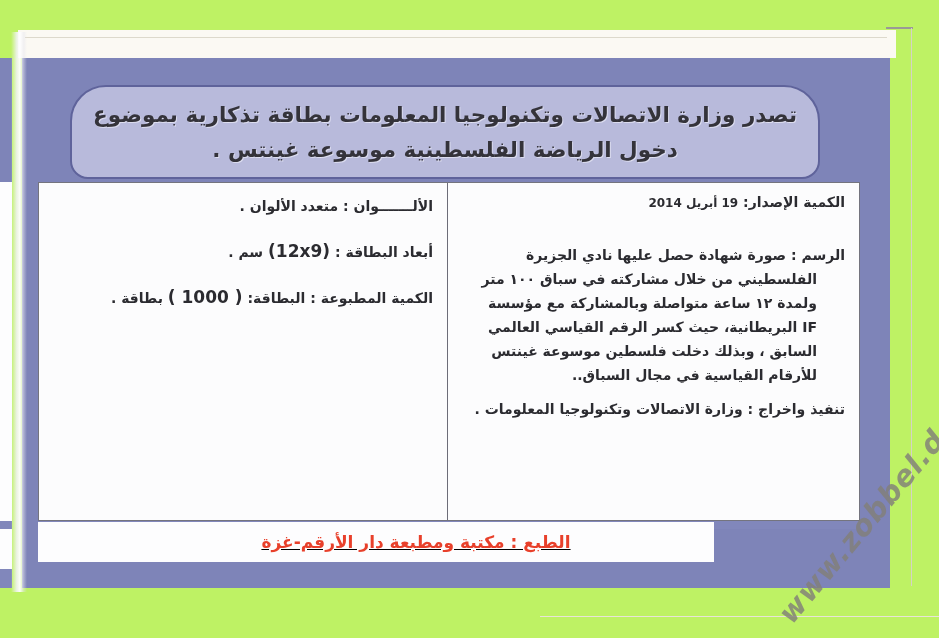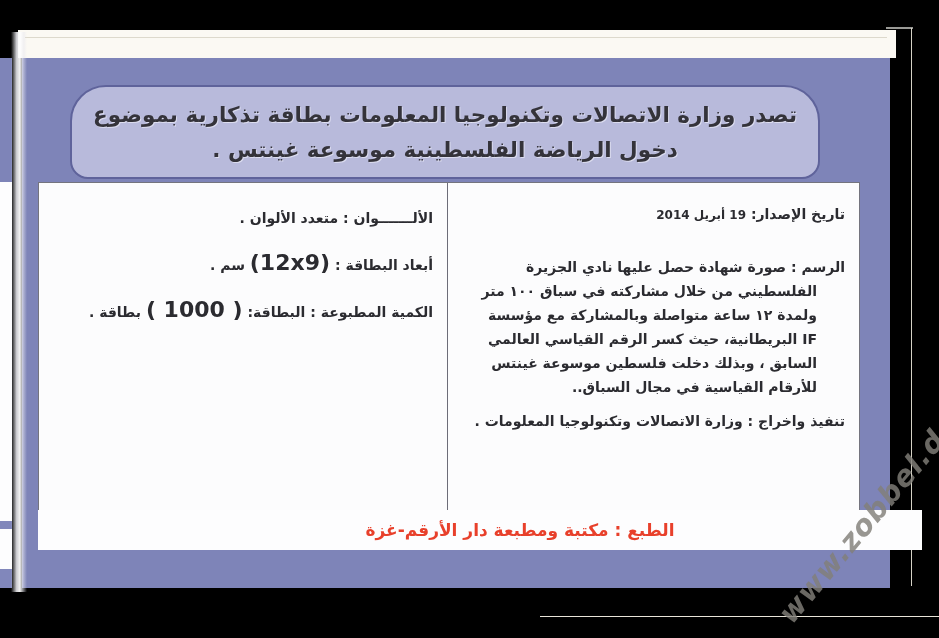--- a/index.html
+++ b/index.html
@@ -1,17 +1,17 @@
 <!DOCTYPE html>
 <html lang="ar"><head>
 <meta charset="utf-8">
 <style>
   html,body{margin:0;padding:0;}
   body{font-family:"DejaVu Sans", sans-serif; background:#e9e6dc;}
-  .paper{position:relative; width:939px; height:638px; background:#000000; overflow:hidden; margin:0 auto;}
+  .paper{position:relative; width:939px; height:638px; background:#bef264; overflow:hidden; margin:0 auto;}
 
   
   .top-strip{position:absolute; left:18px; top:30px; width:878px; height:28px; background:#fbf9f3;}
   .top-faint-line{position:absolute; left:25px; top:37px; width:862px; height:1px; background:#ddd9cc;}
   .tr-corner-line{position:absolute; left:886px; top:27px; width:27px; height:2px; background:#9a9a96;}
   .right-vline{position:absolute; left:911px; top:28px; width:1px; height:558px; background:#d5d2c6;}
   .bottom-faint-line{position:absolute; left:540px; top:616px; width:399px; height:1px; background:#e8e4d8;}
 
   
   .sliver{position:absolute; left:0; top:58px; width:12px; height:530px; background:#fdfdfe;}
@@ -30,36 +30,36 @@
     background:#b8badb; border:2px solid #5f639b; border-radius:36px 36px 18px 18px;
     box-sizing:border-box; display:flex; flex-direction:column; justify-content:center;
     text-align:center; direction:rtl;}
   .header-box .hline{font-size:21.5px; font-weight:bold; color:#34333a; line-height:35px;
     text-shadow:1px 1px 0 rgba(248,248,255,.55);}
 
   .content-box{position:absolute; left:16px; top:124px; width:822px; height:339px;
     background:#fcfcfd; border:1px solid #74747e; box-sizing:border-box; direction:rtl; overflow:hidden;}
   .divider{position:absolute; left:408px; top:0; width:1px; height:100%; background:#6d6d78;}
 
-  .col{position:absolute; top:12px; height:100%; color:#2b2b30; font-weight:bold;}
+  .col{position:absolute; top:0; height:100%; color:#2b2b30; font-weight:bold;}
   .col-right{right:0; width:404px; padding:8px 14px 0 8px; box-sizing:border-box; font-size:14px;}
   .col-left{left:0; width:404px; padding:13px 10px 0 6px; box-sizing:border-box; font-size:14px; text-align:right;}
 
   .date-line{line-height:22px; margin-bottom:29px;}
   .date-num{font-size:12px;}
   .occasion-line{line-height:20px; margin-bottom:23px;}
   .design-para{line-height:24px; margin:0 0 12px 18px; padding-right:28px; text-indent:-28px;}
   .production-line{line-height:20px; margin-bottom:45px;}
   .translation-line{line-height:20px;}
 
   .spec-line{line-height:20px; margin-bottom:25px;}
-  .spec-num{font-size:22px;}
+  .spec-num{font-size:17px;}
 
   .footer-strip{position:absolute; left:16px; top:463px; width:822px; height:8px; background:#8187bb;}
-  .footer-band{position:absolute; left:16px; top:452px; width:884px; height:40px; background:#fdfdfe; direction:rtl;}
+  .footer-band{position:absolute; left:16px; top:464px; width:676px; height:40px; background:#fdfdfe; direction:rtl;text-decoration:underline;}
   .footer-text{line-height:40px; text-align:center; font-size:17px; font-weight:bold; color:#e8402b;
     transform:translateX(40px);}
 
   .watermark{position:absolute; left:742px; top:505px; width:250px; height:40px; z-index:9;
     transform:rotate(-50deg); text-align:center; font-size:29px; font-weight:bold; font-style:italic;
     color:rgba(129,127,121,.82); letter-spacing:1px; white-space:nowrap;}
 </style>
 </head>
 <body>
 
@@ -83,21 +83,21 @@
     <div class="header-box">
       <div class="hline">تصدر وزارة الاتصالات وتكنولوجيا المعلومات بطاقة تذكارية بموضوع</div>
       <div class="hline">دخول الرياضة الفلسطينية موسوعة غينتس .</div>
     </div>
 
     <div class="content-box">
       <div class="divider"></div>
 
       <div class="col col-right">
         <div class="date-line">
-          <span>تاريخ الإصدار:</span>
+          <span>الكمية الإصدار:</span>
           <span class="date-num">19 أبريل 2014</span>
         </div>
         <p class="design-para">الرسم : صورة شهادة حصل عليها نادي الجزيرة الفلسطيني من خلال مشاركته في سباق ١٠٠ متر ولمدة ١٢ ساعة متواصلة وبالمشاركة مع مؤسسة IF البريطانية، حيث كسر الرقم القياسي العالمي السابق ، وبذلك دخلت فلسطين موسوعة غينتس للأرقام القياسية في مجال السباق..</p>
         <div class="production-line">تنفيذ واخراج : وزارة الاتصالات وتكنولوجيا المعلومات .</div>
       </div>
 
       <div class="col col-left">
         <div class="spec-line">
           <span>الألـــــــوان :</span>
           <span>متعدد الألوان .</span>

